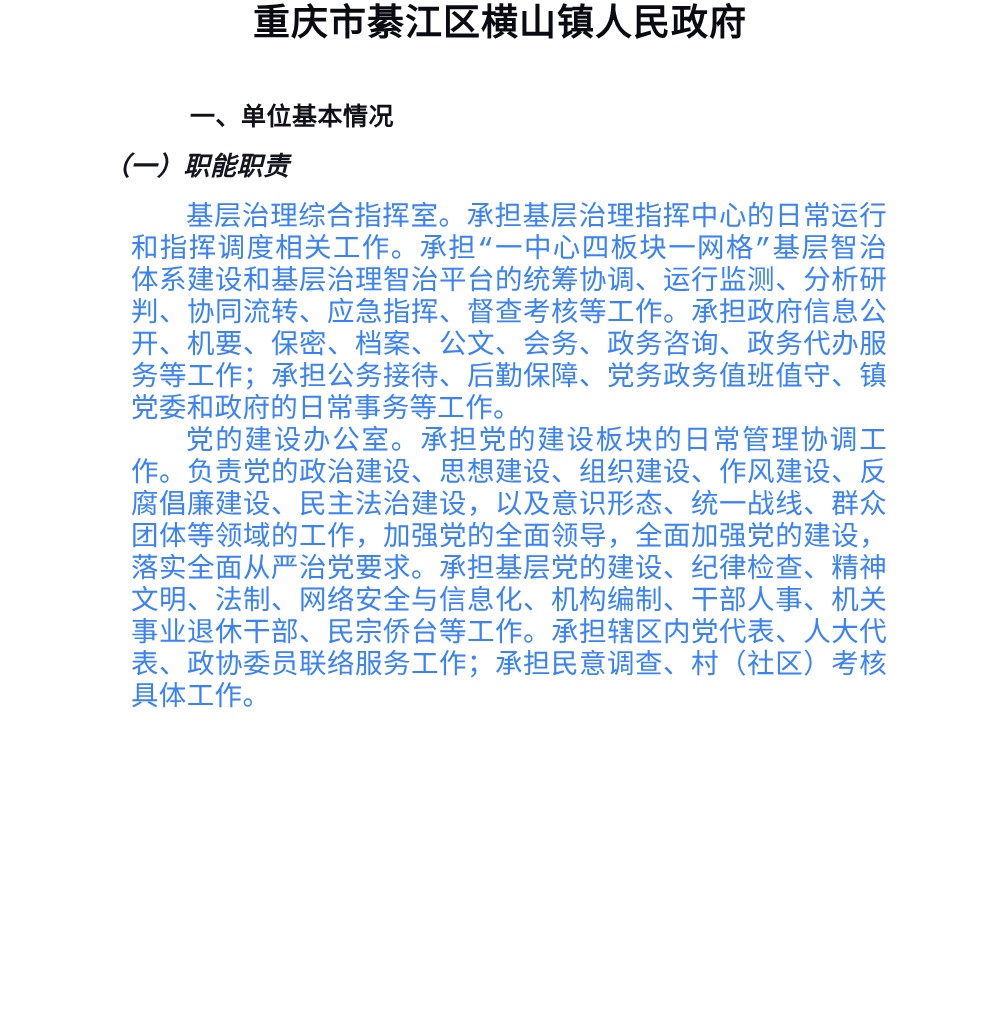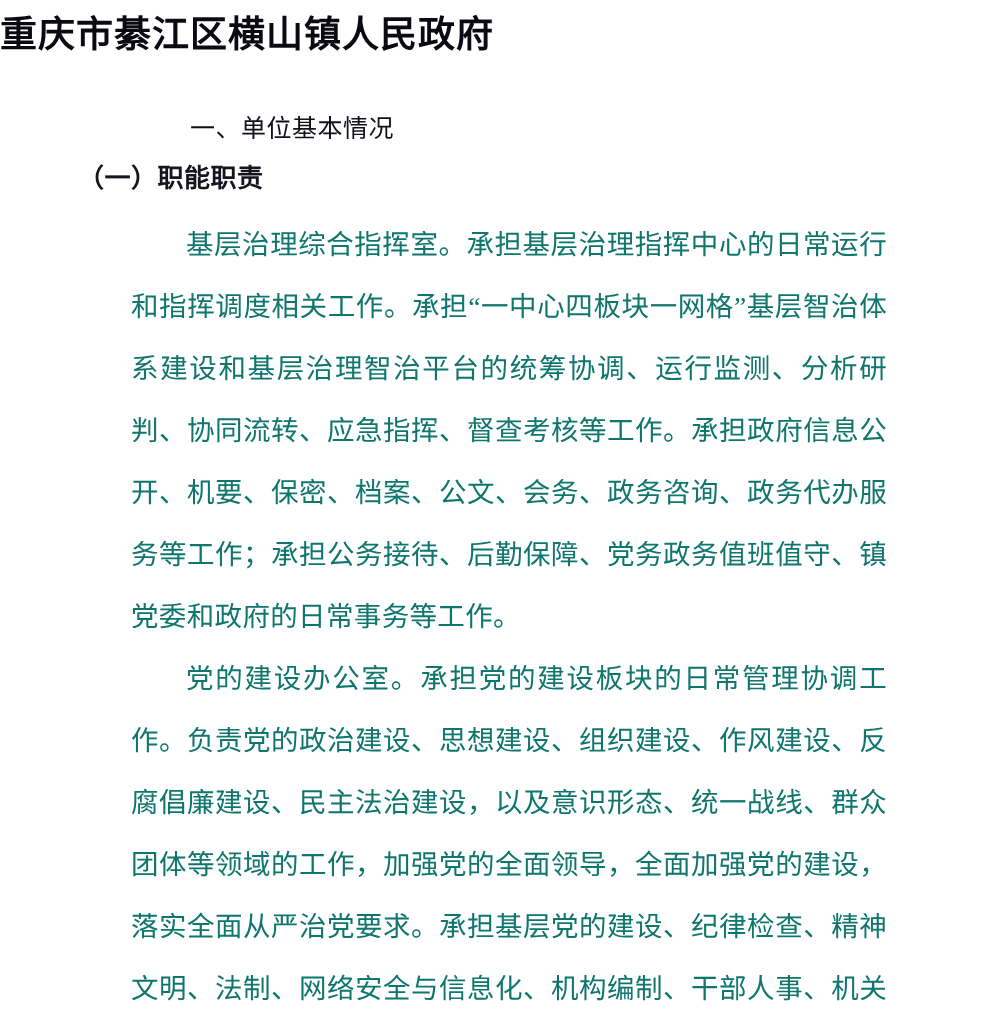--- a/index.html
+++ b/index.html
@@ -20,21 +20,22 @@
   .page {
     position: relative;
     width: 1000px;
     height: 1013px;
     background: #ffffff;
     box-sizing: border-box;
   }
 
   
   .doc-title {
-    padding-top: 12px;
+    padding-top: 0;
+    text-align: center;
   }
   .doc-title-line {
     display: block;
     font-family: "Liberation Serif", "DejaVu Serif", serif;
     font-weight: 700;
     font-size: 37px;
     line-height: 46px;
     letter-spacing: 1px;
     color: #0a0a12;
     white-space: nowrap;
@@ -42,54 +43,55 @@
   .doc-title-line.line2 {
     letter-spacing: 1px;
   }
 
   
   .h-section {
     margin: 0;
     padding-left: 190px;
     padding-top: 54px;
     font-family: "DejaVu Sans", "Liberation Sans", sans-serif;
-    font-weight: 400;
+    font-weight: 700;
     font-size: 25px;
     line-height: 34px;
     letter-spacing: 0.5px;
     color: #101018;
   }
   .h-sub {
     margin: 0;
-    padding-left: 78px;
+    padding-left: 104px;
     padding-top: 16px;
     font-family: "Liberation Serif", "DejaVu Serif", serif;
     font-size: 26px;
     line-height: 34px;
     letter-spacing: 0.5px;
     color: #151520;
+    font-style: italic;
   }
 
   
   .body-block {
     margin-top: 18px;
     padding-left: 131px;
     padding-right: 113px;
   }
   p.para {
     margin: 0;
-    font-family: Liberation Serif, serif;
+    font-family: Liberation Mono, monospace;
     font-size: 27.5px;
-    line-height: 62px;
+    line-height: 32px;
     letter-spacing: 0.35px;
     text-align: justify;
     text-align-last: left;
     text-justify: inter-character;
     text-indent: 2em;
-    color: #0f766e;
+    color: #3b82f6;
     word-break: break-all;
   }
   p.para + p.para {
     margin-top: 0;
   }
 </style>
 </head>
 <body>
 
 <div class="page">

